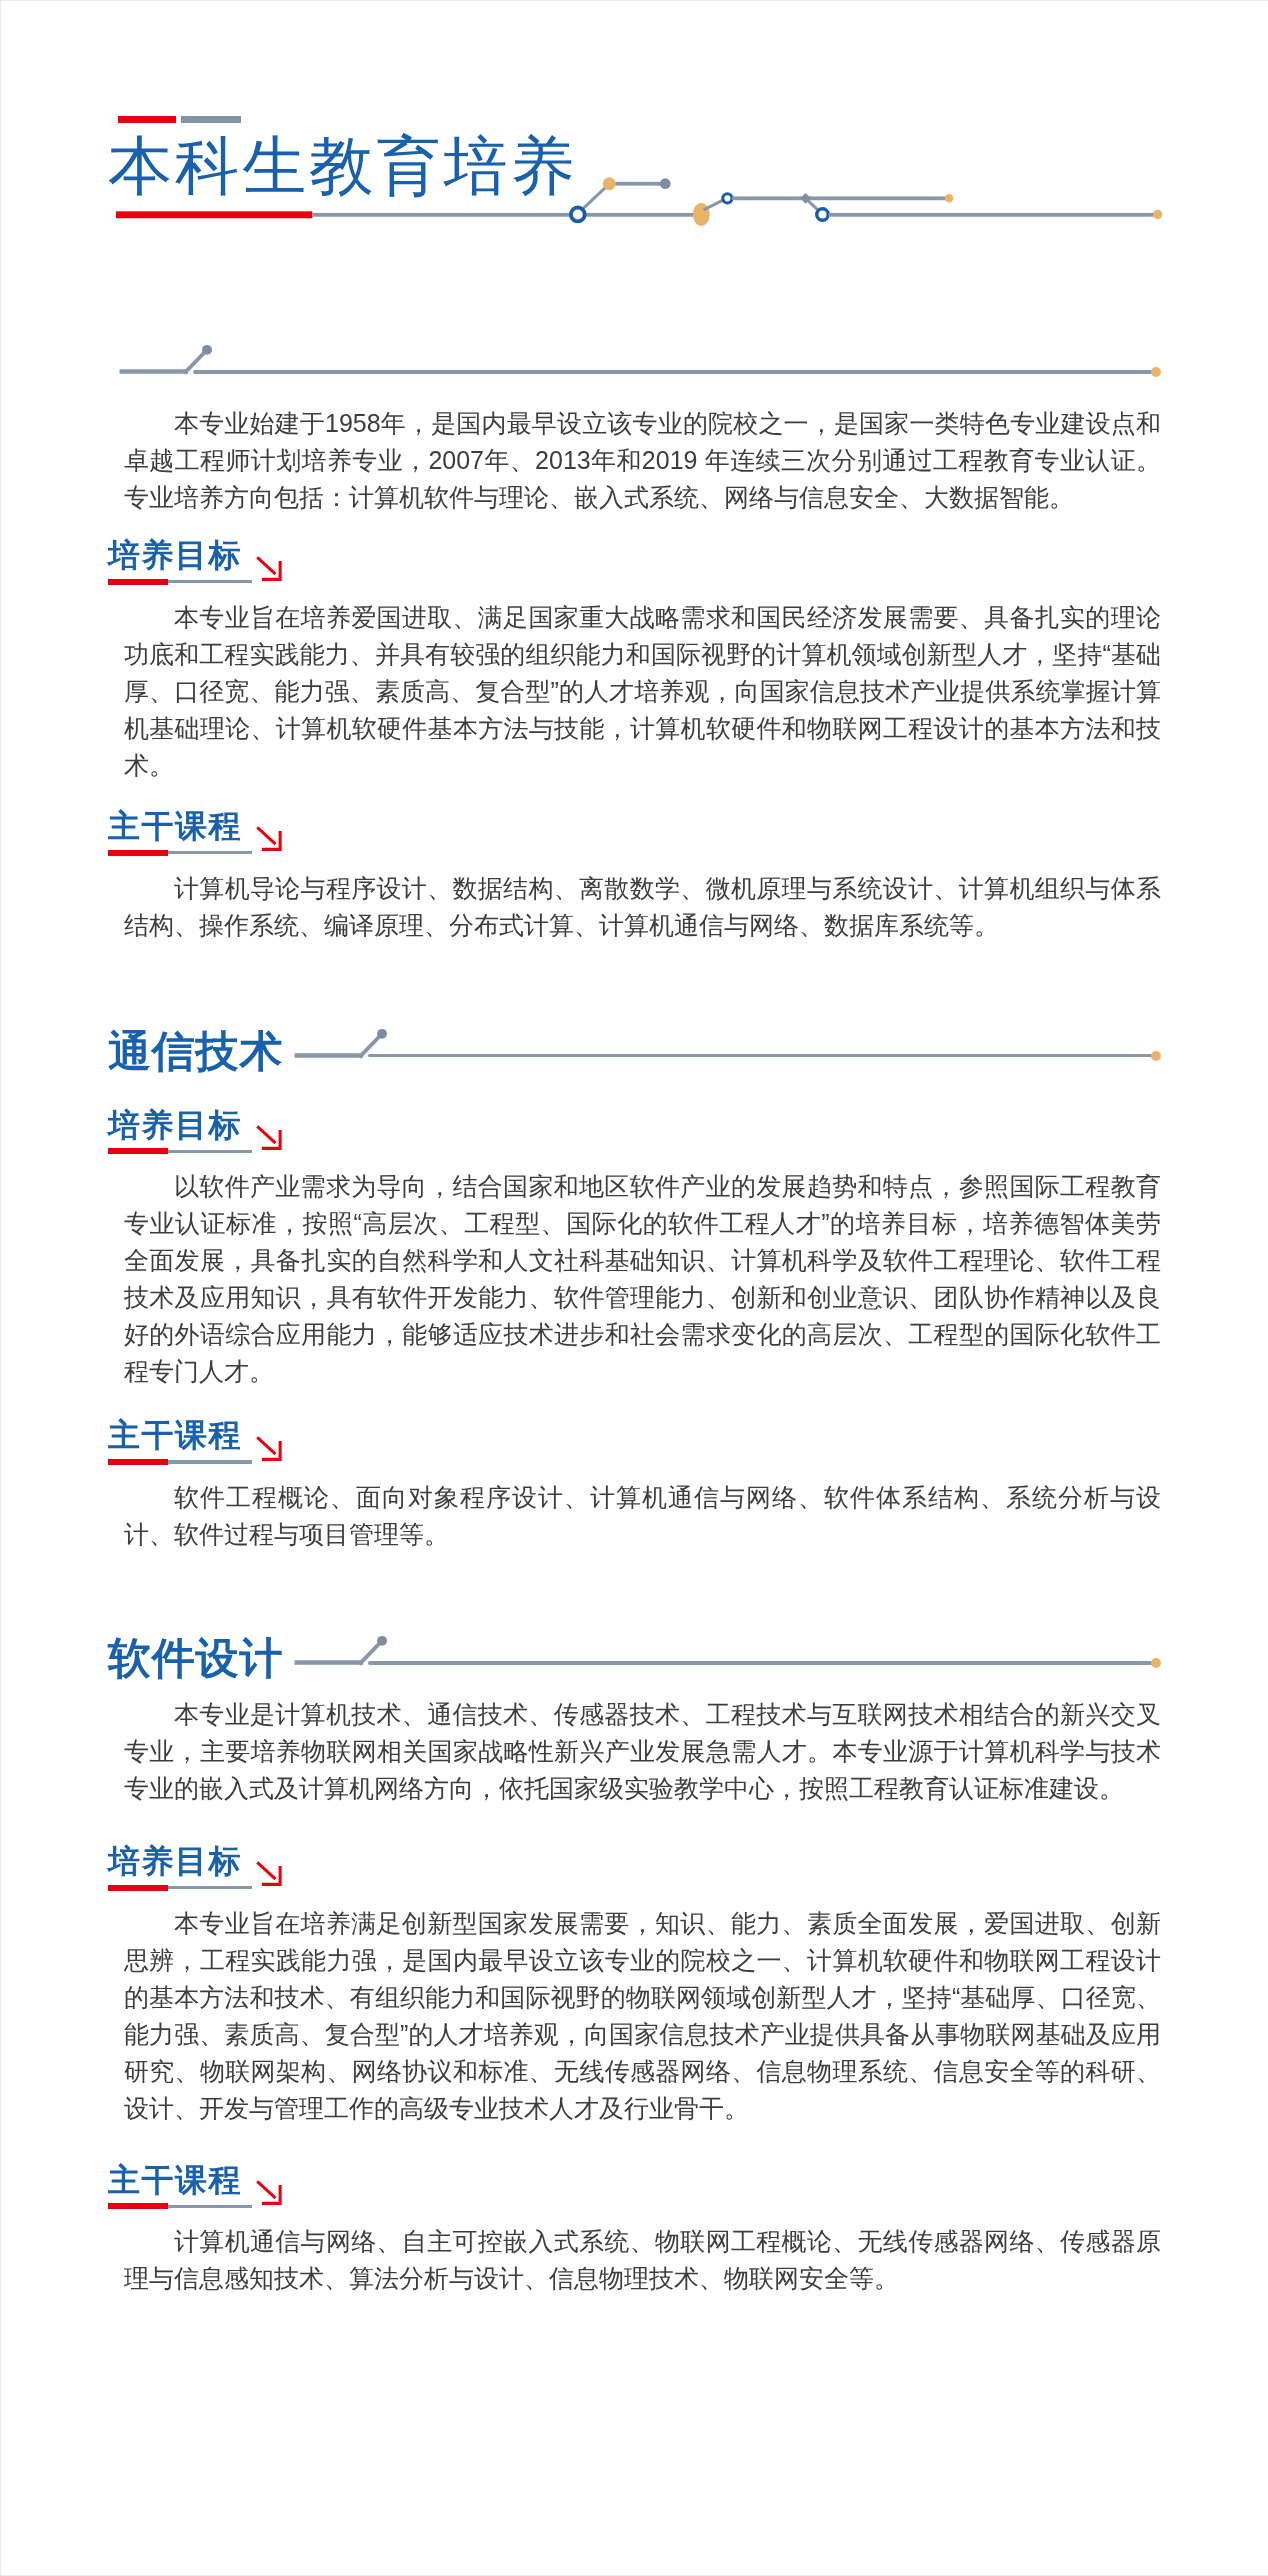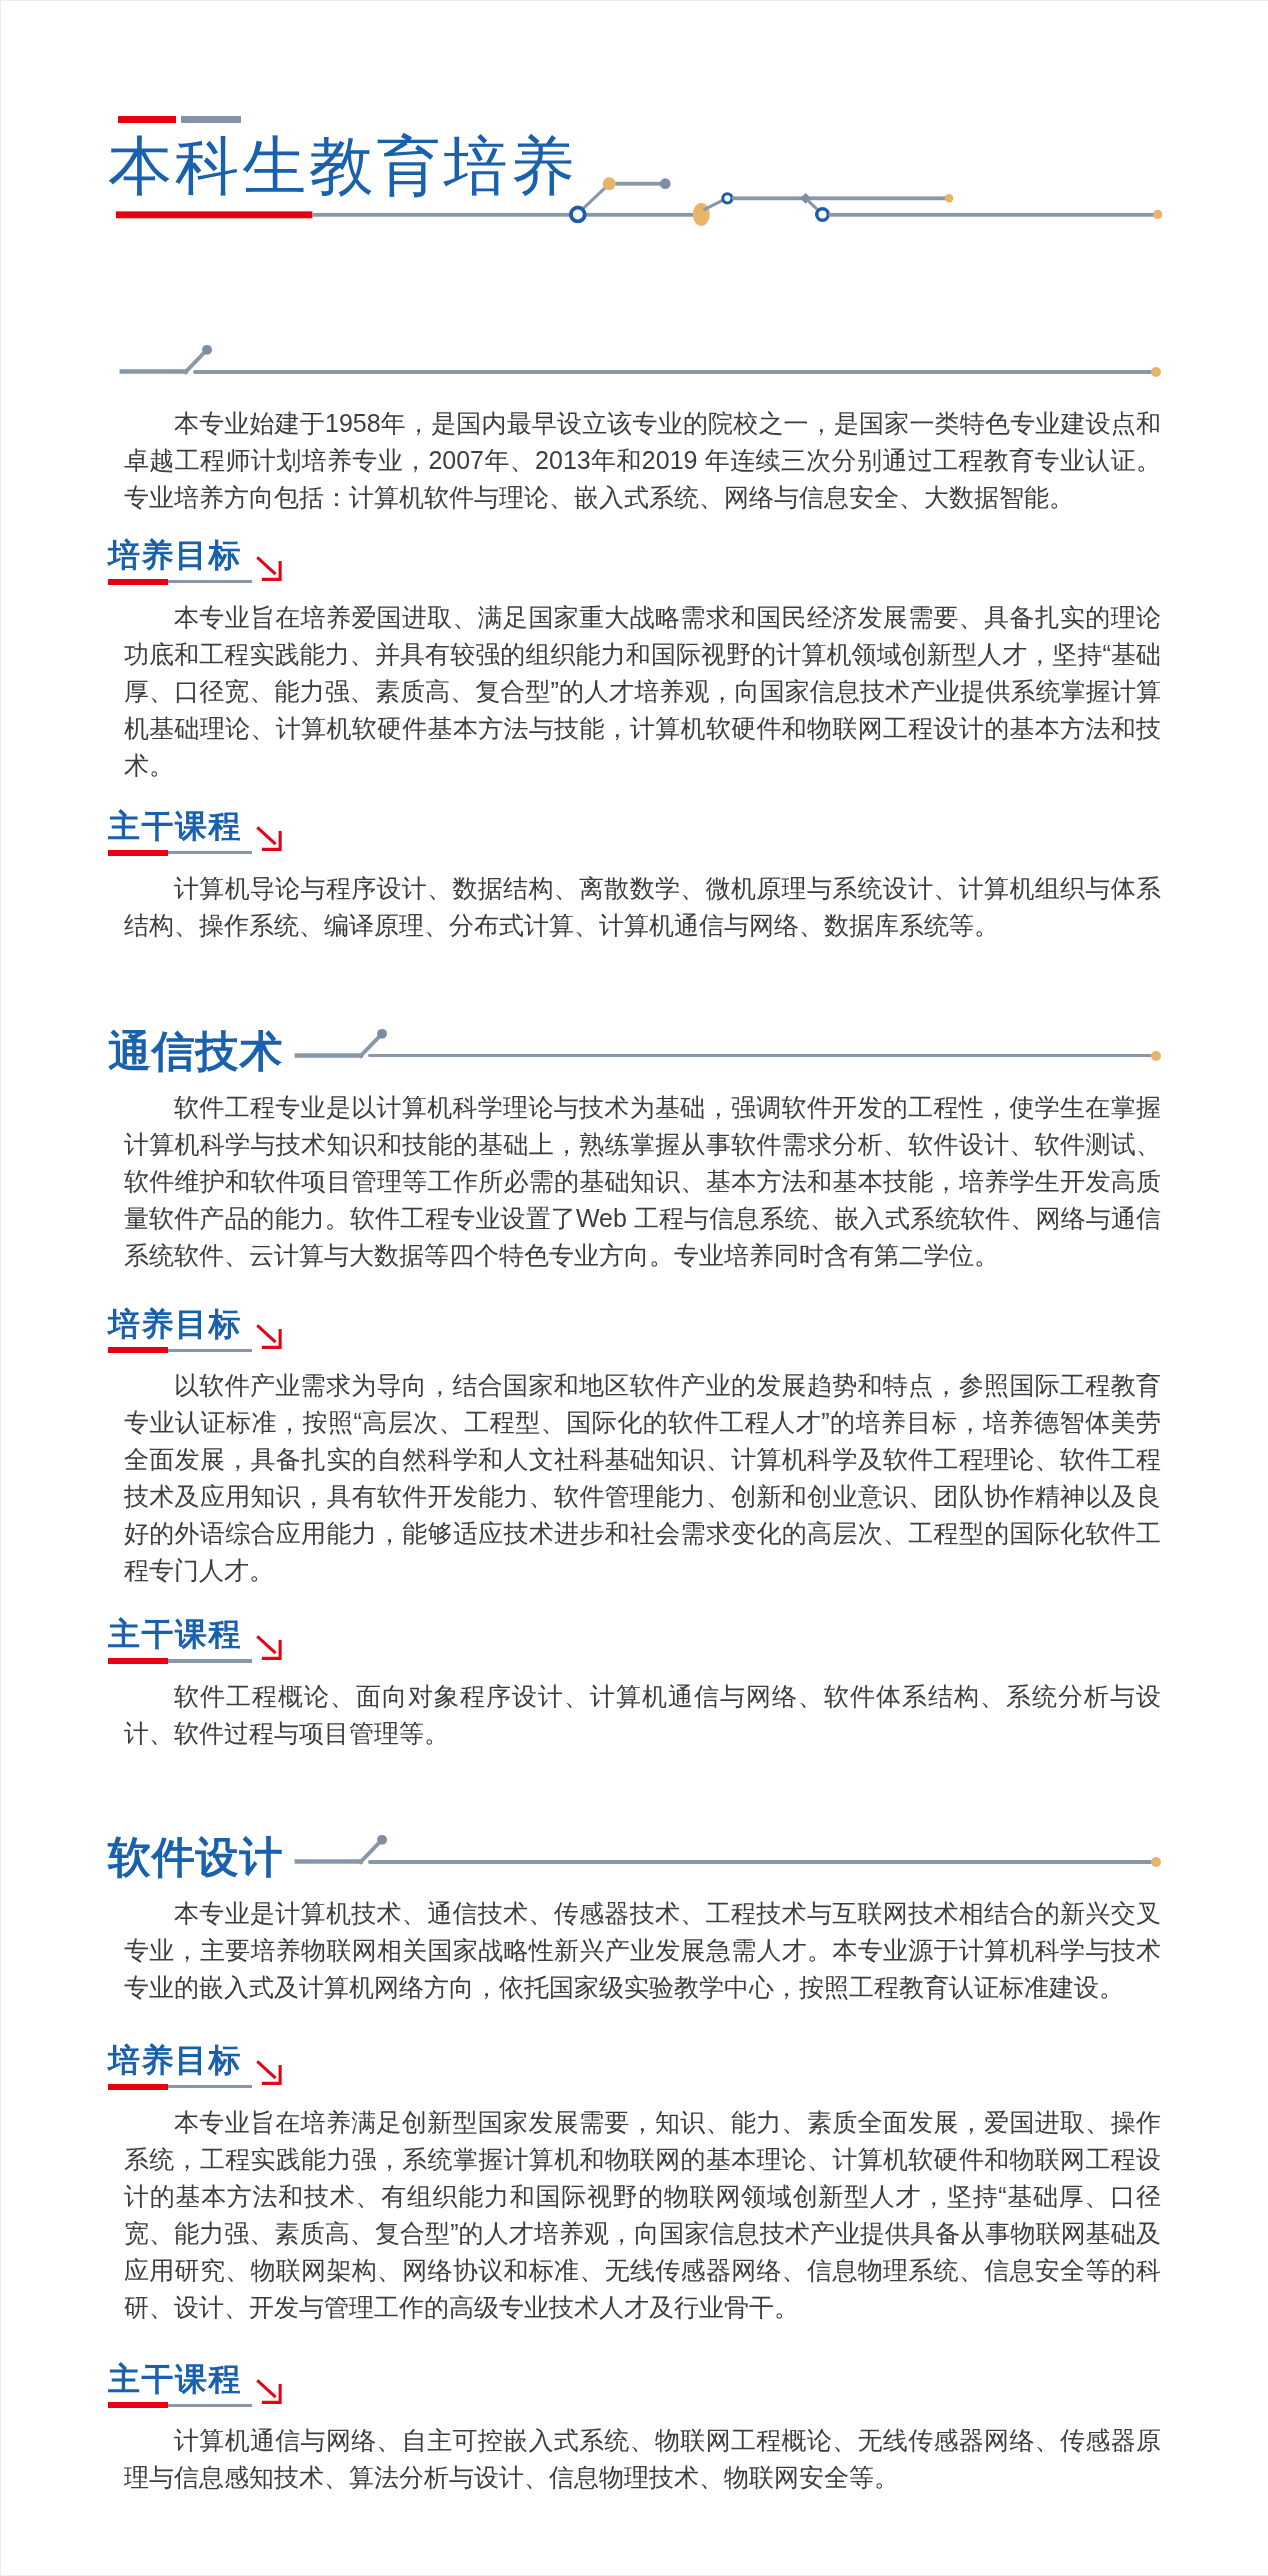--- a/index.html
+++ b/index.html
@@ -155,21 +155,20 @@
       <div class="sec-deco">
         <div class="deco-line"></div>
         <svg class="deco-hook" viewBox="0 0 130 46">
           <line x1="0" y1="37.5" x2="90" y2="37.5" stroke="#8997aa" stroke-width="6"></line>
           <line x1="85" y1="40" x2="112" y2="12" stroke="#8997aa" stroke-width="5"></line>
           <circle cx="115" cy="9" r="6.5" fill="#7d8da4"></circle>
         </svg>
         <div class="deco-dot"></div>
       </div>
     </div>
-    <p class="body-text">软件工程专业是以计算机科学理论与技术为基础，强调软件开发的工程性，使学生在掌握计算机科学与技术知识和技能的基础上，熟练掌握从事软件需求分析、软件设计、软件测试、软件维护和软件项目管理等工作所必需的基础知识、基本方法和基本技能，培养学生开发高质量软件产品的能力。软件工程专业设置了Web 工程与信息系统、嵌入式系统软件、网络与通信系统软件、云计算与大数据等四个特色专业方向。专业培养同时含有第二学位。</p>
 
     <div class="subhead mt-goal-2">
       <span class="subhead-title">培养目标</span>
       <svg class="subhead-arrow" viewBox="0 0 42 42">
         <line x1="3" y1="3" x2="27" y2="25" stroke="#e60012" stroke-width="4"></line>
         <polyline points="33,8 33,32 9,32" fill="none" stroke="#e60012" stroke-width="4"></polyline>
       </svg>
       <div class="subhead-underline">
         <div class="u-red"></div>
         <div class="u-gray"></div>
@@ -210,21 +209,21 @@
       <span class="subhead-title">培养目标</span>
       <svg class="subhead-arrow" viewBox="0 0 42 42">
         <line x1="3" y1="3" x2="27" y2="25" stroke="#e60012" stroke-width="4"></line>
         <polyline points="33,8 33,32 9,32" fill="none" stroke="#e60012" stroke-width="4"></polyline>
       </svg>
       <div class="subhead-underline">
         <div class="u-red"></div>
         <div class="u-gray"></div>
       </div>
     </div>
-    <p class="body-text para-after-sub">本专业旨在培养满足创新型国家发展需要，知识、能力、素质全面发展，爱国进取、操作系统，工程实践能力强，系统掌握计算机和物联网的基本理论、计算机软硬件和物联网工程设计的基本方法和技术、有组织能力和国际视野的物联网领域创新型人才，坚持“基础厚、口径宽、能力强、素质高、复合型”的人才培养观，向国家信息技术产业提供具备从事物联网基础及应用研究、物联网架构、网络协议和标准、无线传感器网络、信息物理系统、信息安全等的科研、设计、开发与管理工作的高级专业技术人才及行业骨干。</p>
+    <p class="body-text para-after-sub">本专业旨在培养满足创新型国家发展需要，知识、能力、素质全面发展，爱国进取、创新思辨，工程实践能力强，是国内最早设立该专业的院校之一、计算机软硬件和物联网工程设计的基本方法和技术、有组织能力和国际视野的物联网领域创新型人才，坚持“基础厚、口径宽、能力强、素质高、复合型”的人才培养观，向国家信息技术产业提供具备从事物联网基础及应用研究、物联网架构、网络协议和标准、无线传感器网络、信息物理系统、信息安全等的科研、设计、开发与管理工作的高级专业技术人才及行业骨干。</p>
 
     <div class="subhead mt-courses-3">
       <span class="subhead-title">主干课程</span>
       <svg class="subhead-arrow" viewBox="0 0 42 42">
         <line x1="3" y1="3" x2="27" y2="25" stroke="#e60012" stroke-width="4"></line>
         <polyline points="33,8 33,32 9,32" fill="none" stroke="#e60012" stroke-width="4"></polyline>
       </svg>
       <div class="subhead-underline">
         <div class="u-red"></div>
         <div class="u-gray"></div>

